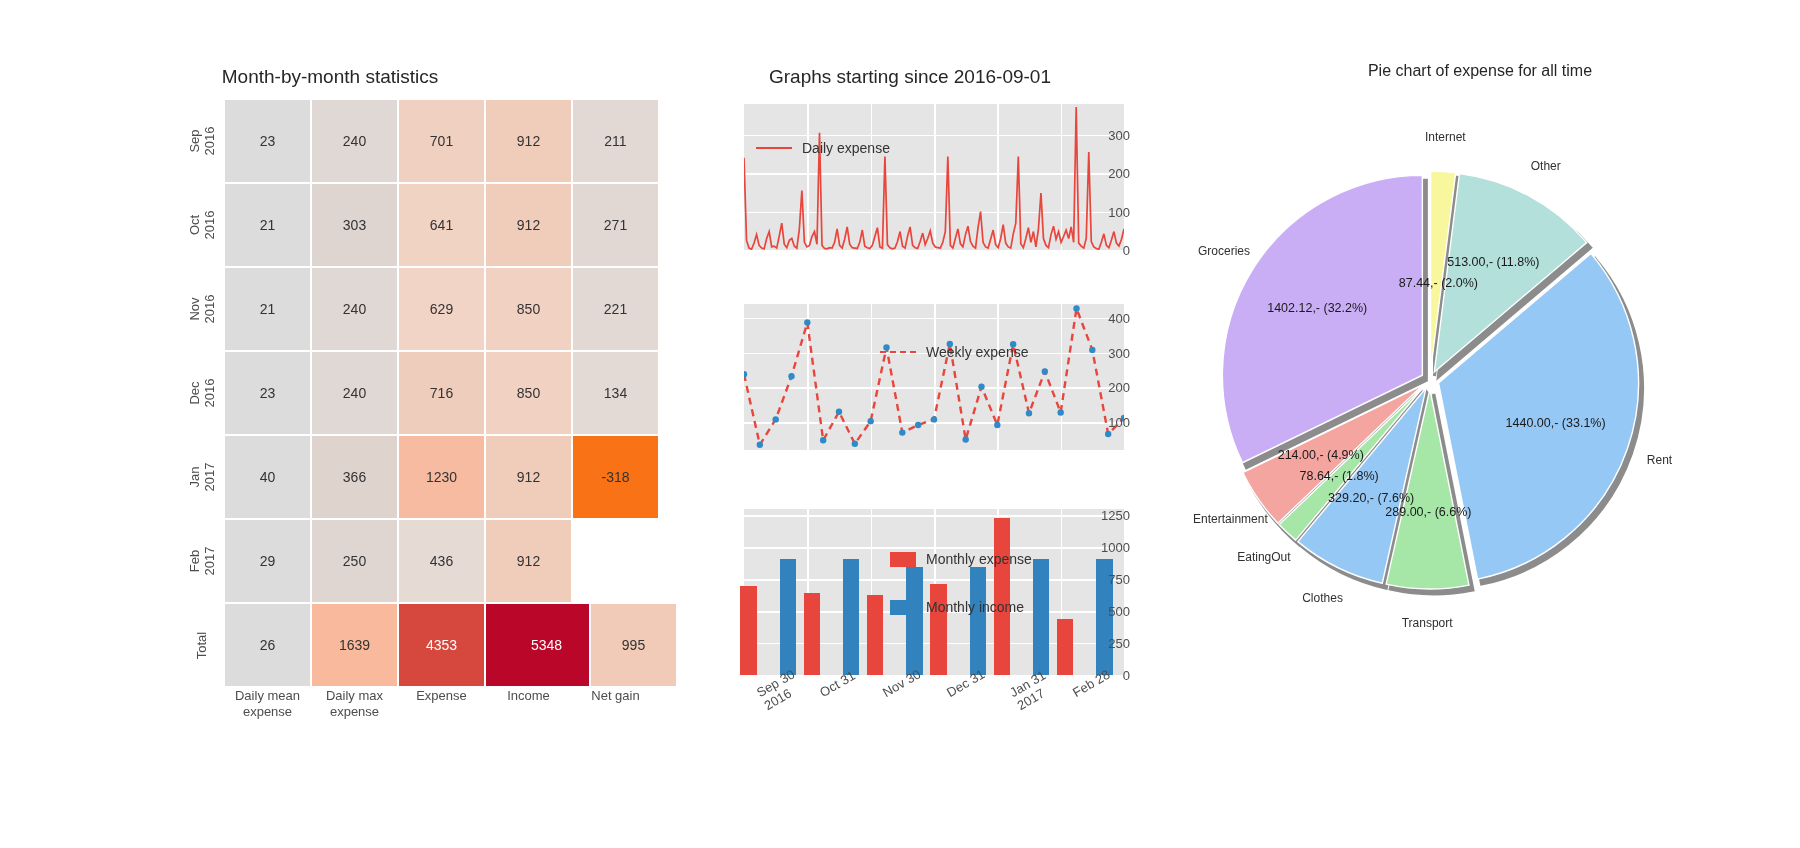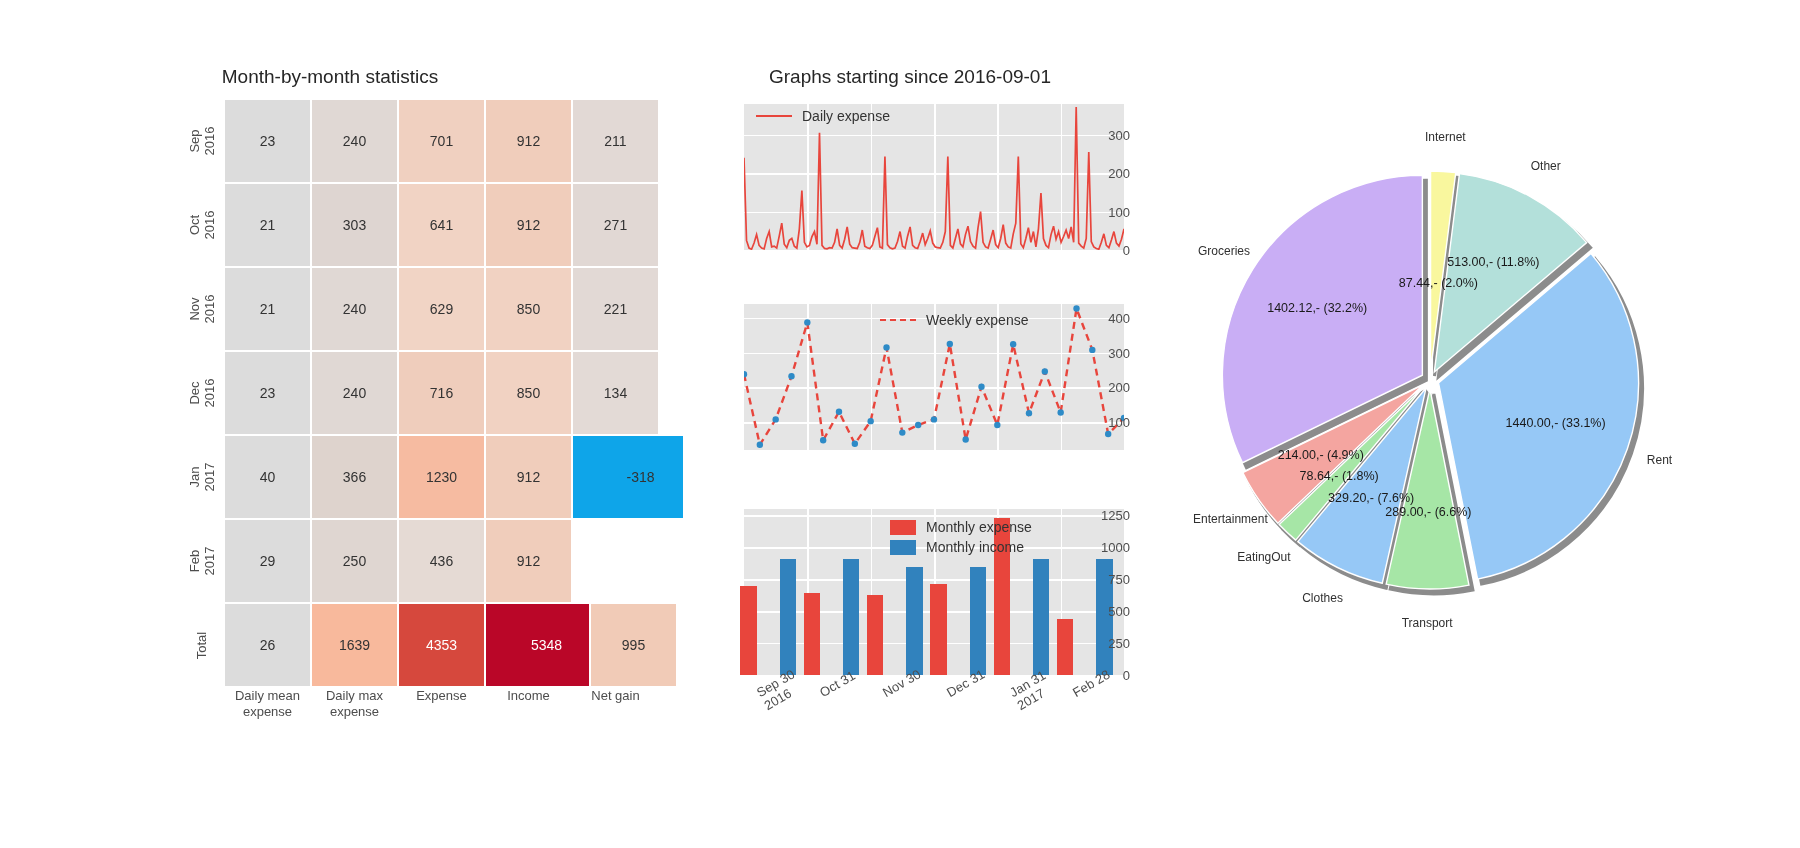--- a/index.html
+++ b/index.html
@@ -30,21 +30,21 @@
   #mid{left:660px;top:0;width:500px;height:848px;}
   #mid .title{position:absolute;left:0;top:66px;width:500px;}
   .mchart{position:absolute;left:0;}
   .plotarea{position:absolute;background:#e5e5e5;}
   .gridh{position:absolute;left:0;right:0;height:1.4px;background:#ffffff;}
   .gridv{position:absolute;top:0;bottom:0;width:1.6px;background:#ffffff;}
   .ytick{position:absolute;right:0;font-size:13px;color:#4d4d4d;
          text-align:right;transform:translateY(-50%);}
   .xtick{position:absolute;font-size:13px;color:#4d4d4d;white-space:pre;
          transform:rotate(-30deg);transform-origin:left top;line-height:15px;}
-  .legend-line{position:absolute;display:flex;align-items:center;font-size:14px;color:#333;}
+  .legend-line{position:absolute;display:flex;align-items:center;font-size:14px;color:#333;margin-top:32px;}
   .legend-swatch{width:36px;height:0;border-top:2.6px solid #e8453c;margin-right:10px;}
   .legend-swatch.dash{border-top:2.6px dashed #e8453c;}
   .legend-box{width:26px;height:15px;margin-right:10px;}
   .bar{position:absolute;bottom:0;}
 
   
   #pie{left:1160px;top:0;width:640px;height:848px;}
   #pie .title{position:absolute;left:0;top:62px;width:640px;font-size:16px;}
   .pie-lbl{position:absolute;font-size:12px;color:#303030;white-space:nowrap;}
   .pie-val{position:absolute;font-size:12.5px;color:#1a1a1a;white-space:nowrap;}
@@ -110,21 +110,21 @@
         <div class="hm-cell" style="background: rgb(224, 216, 212);">240</div>
         <div class="hm-cell" style="background: rgb(239, 205, 188);">716</div>
         <div class="hm-cell" style="background: rgb(241, 210, 194);">850</div>
         <div class="hm-cell" style="background: rgb(227, 218, 214);">134</div>
       </div>
       <div class="hm-row">
         <div class="hm-cell" style="background: rgb(220, 220, 220);">40</div>
         <div class="hm-cell" style="background: rgb(222, 211, 205);">366</div>
         <div class="hm-cell" style="background: rgb(246, 187, 161);">1230</div>
         <div class="hm-cell" style="background: rgb(240, 205, 187);">912</div>
-        <div class="hm-cell" style="background: #0ea5e9; padding-left: 25px;">-318</div>
+        <div class="hm-cell" style="background: #f97316;">-318</div>
       </div>
       <div class="hm-row">
         <div class="hm-cell" style="background: rgb(220, 220, 220);">29</div>
         <div class="hm-cell" style="background: rgb(223, 214, 209);">250</div>
         <div class="hm-cell" style="background: rgb(229, 218, 212);">436</div>
         <div class="hm-cell" style="background: rgb(240, 205, 187);">912</div>
       </div>
       <div class="hm-row">
         <div class="hm-cell" style="background: rgb(220, 220, 220);">26</div>
         <div class="hm-cell" style="background: rgb(248, 185, 156);">1639</div>
@@ -265,20 +265,21 @@
         </div>
         <div class="legend-line" style="position: relative; margin-bottom: 4px;">
           <span class="legend-box" style="background: rgb(49, 130, 189);"></span>
           <span>Monthly income</span>
         </div>
       </div>
     </div>
 </div>
 
 <div class="panel" id="pie">
+  <div class="title">Pie chart of expense for all time</div>
   <svg id="pie-svg" width="640" height="660" style="position:absolute;left:0;top:120px;">
       <g>
         <path d="M 262.3697782929898 255.22718985273136 L 262.3697782929898 55.22718985273136 A 200 200 0 0 0 82.5297803219886 342.7347616953455 Z" transform="translate(4,5)" fill="#8c8c8c" stroke="#8c8c8c" stroke-width="3"></path>
         <path d="M 262.6092222302622 265.1357963314709 L 82.76922425926102 352.6433681740851 A 200 200 0 0 0 117.8793775238714 403.169386632035 Z" transform="translate(4,5)" fill="#8c8c8c" stroke="#8c8c8c" stroke-width="3"></path>
         <path d="M 263.8499548735055 266.5709165983203 L 119.12011016711469 404.60450689888444 A 200 200 0 0 0 135.68448713187777 420.1079247708446 Z" transform="translate(4,5)" fill="#8c8c8c" stroke="#8c8c8c" stroke-width="3"></path>
         <path d="M 266.0205134266216 268.0724027781263 L 137.85504568499388 421.60941095065056 A 200 200 0 0 0 222.2873589689857 463.23236588835175 Z" transform="translate(4,5)" fill="#8c8c8c" stroke="#8c8c8c" stroke-width="3"></path>
         <path d="M 269.8929687052444 268.99936354982634 L 226.1598142476085 464.15932666005176 A 200 200 0 0 0 308.9722537474661 465.1442321561419 Z" transform="translate(4,5)" fill="#8c8c8c" stroke="#8c8c8c" stroke-width="3"></path>
         <path d="M 278.4997774184717 262.95867940751253 L 317.57906246069336 459.1035480138281 A 200 200 0 0 0 430.9267754597822 133.4750500634355 Z" transform="translate(4,5)" fill="#8c8c8c" stroke="#8c8c8c" stroke-width="3"></path>
         <path d="M 274.2863882599535 252.08628559493505 L 426.713386301264 122.60265625085802 A 200 200 0 0 0 299.45956483536554 53.67683223874255 Z" transform="translate(4,5)" fill="#8c8c8c" stroke="#8c8c8c" stroke-width="3"></path>
         <path d="M 270.5675259424652 251.01791147312449 L 295.7407025178772 52.608458116931985 A 200 200 0 0 0 270.56752594246524 51.017911473124485 Z" transform="translate(4,5)" fill="#8c8c8c" stroke="#8c8c8c" stroke-width="3"></path>

